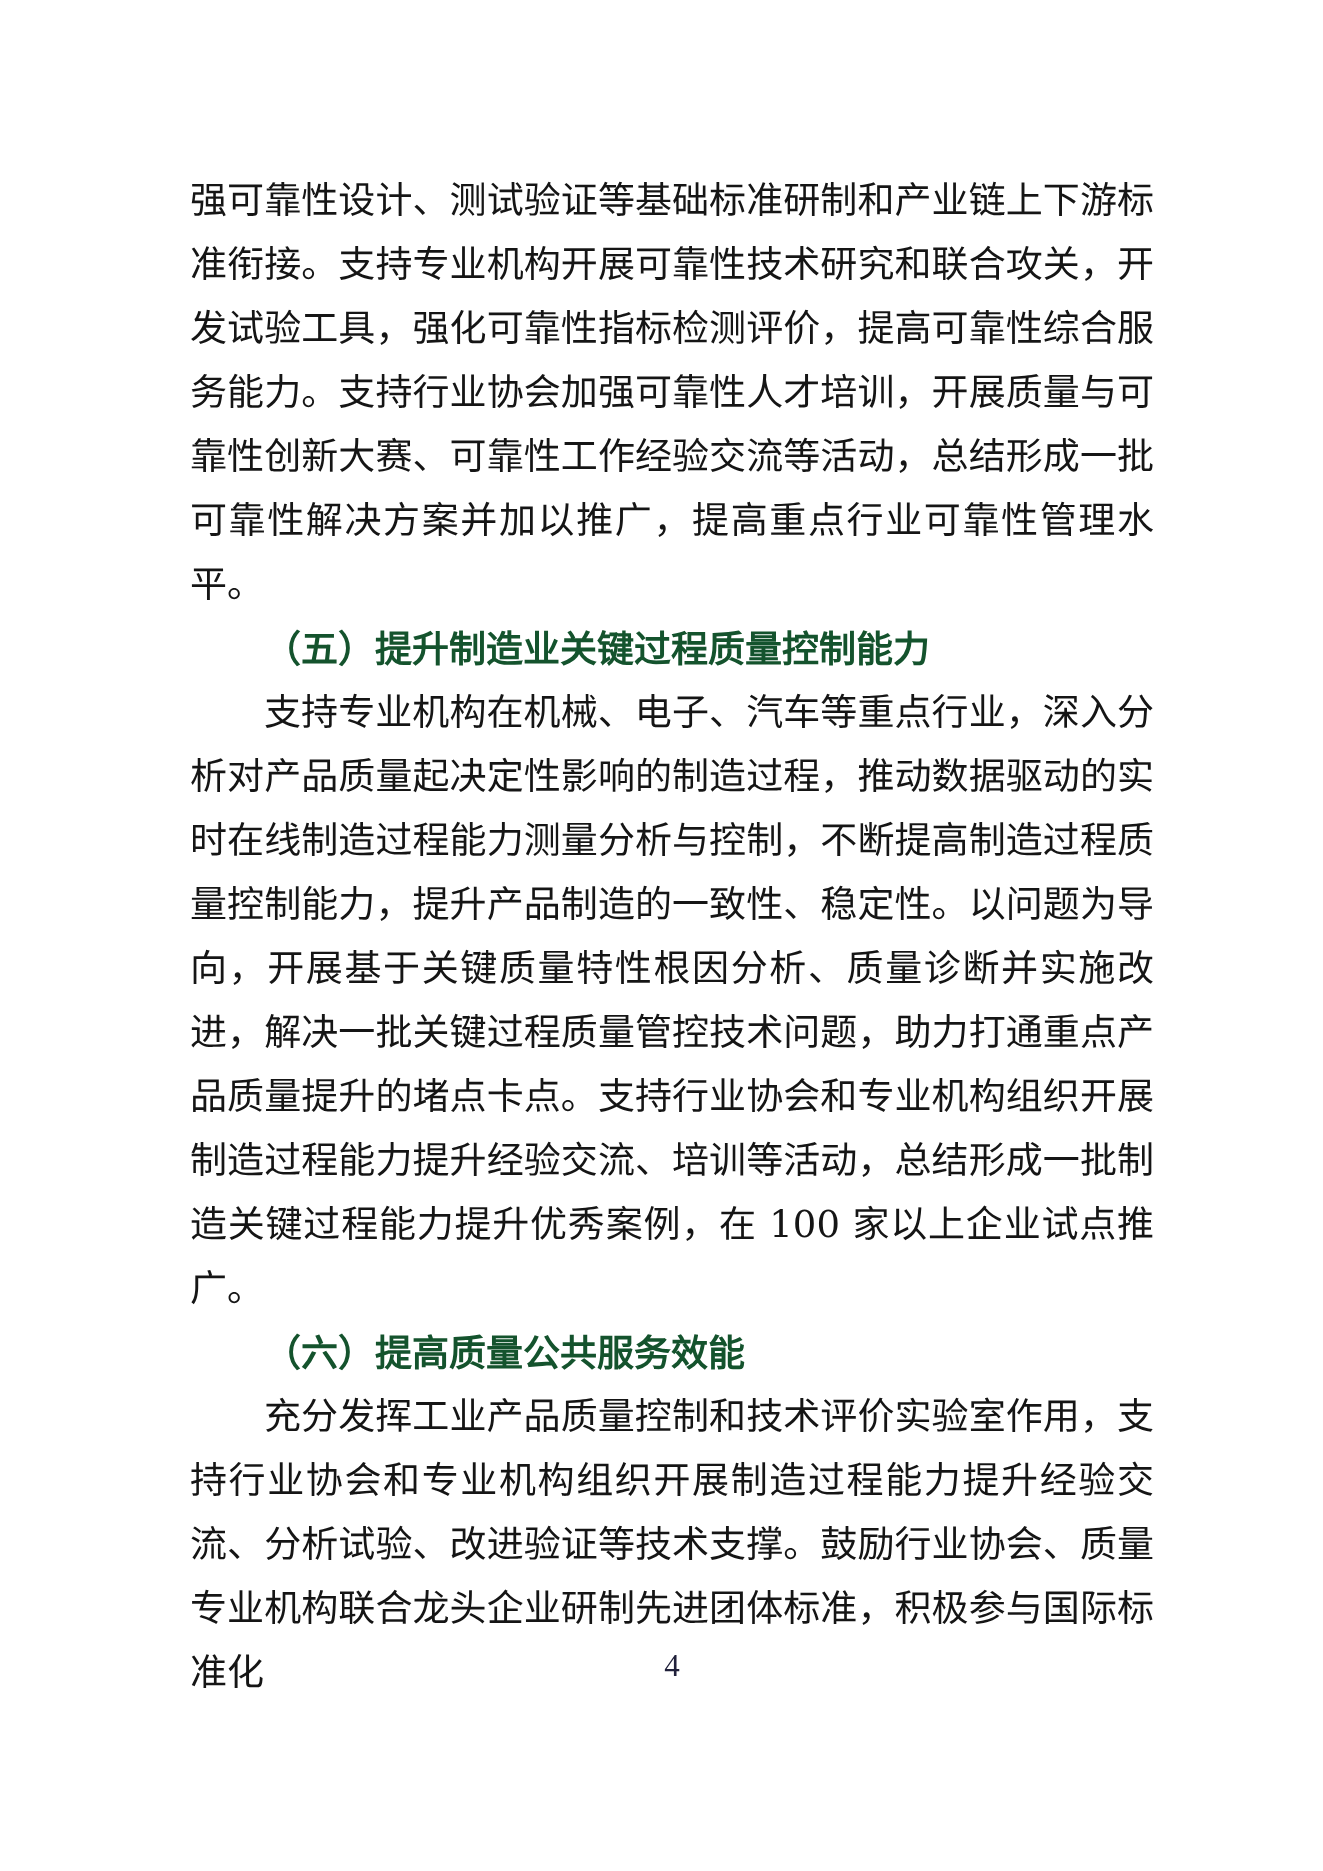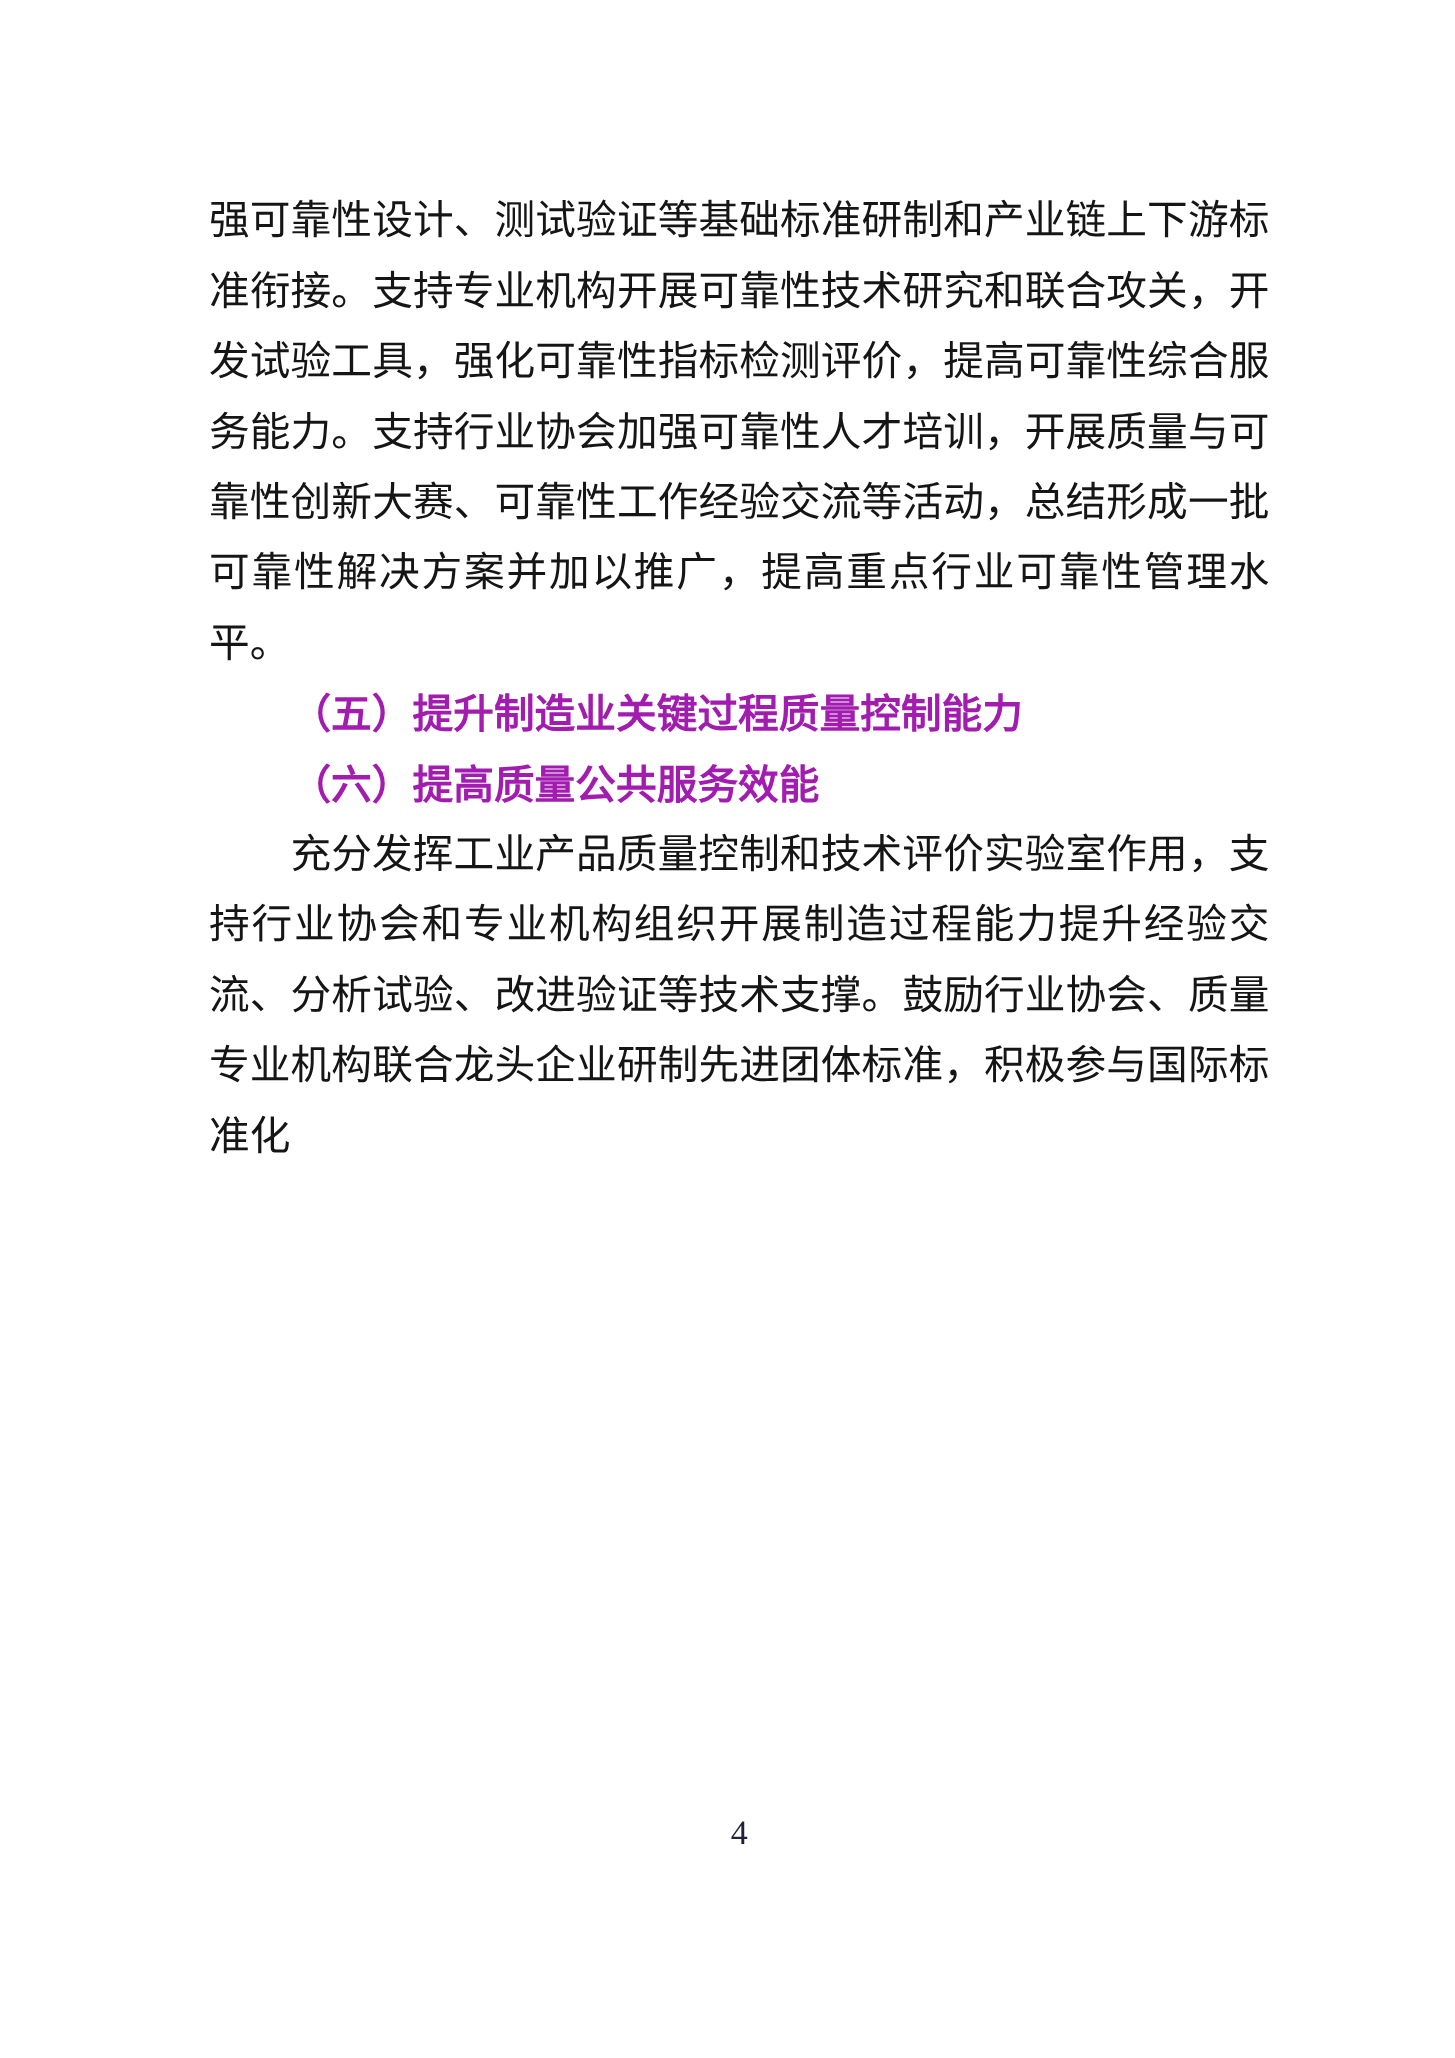--- a/index.html
+++ b/index.html
@@ -28,38 +28,39 @@
   .doc-body p {
     margin: 0;
     padding: 0;
   }
   .para.indented {
     text-indent: 74px; 
   }
   .heading {
     font-weight: 700;
     text-indent: 74px;
-    color: #a21caf;
+    color: #14532d;
   }
   .page-number {
     position: absolute;
     left: 190px;
     top: 1645px;
     width: 964px;
     text-align: center;
     font-family: "Liberation Serif", serif;
     font-size: 31px;
     line-height: 42px;
     color: #20203a;
   }
 </style>
 </head>
 <body>
 
 <div class="page">
   <main class="doc-body" id="doc-body">
       <p class="para">强可靠性设计、测试验证等基础标准研制和产业链上下游标准衔接。支持专业机构开展可靠性技术研究和联合攻关，开发试验工具，强化可靠性指标检测评价，提高可靠性综合服务能力。支持行业协会加强可靠性人才培训，开展质量与可靠性创新大赛、可靠性工作经验交流等活动，总结形成一批可靠性解决方案并加以推广，提高重点行业可靠性管理水平。</p>
       <p class="heading indented">（五）提升制造业关键过程质量控制能力</p>
+      <p class="para indented">支持专业机构在机械、电子、汽车等重点行业，深入分析对产品质量起决定性影响的制造过程，推动数据驱动的实时在线制造过程能力测量分析与控制，不断提高制造过程质量控制能力，提升产品制造的一致性、稳定性。以问题为导向，开展基于关键质量特性根因分析、质量诊断并实施改进，解决一批关键过程质量管控技术问题，助力打通重点产品质量提升的堵点卡点。支持行业协会和专业机构组织开展制造过程能力提升经验交流、培训等活动，总结形成一批制造关键过程能力提升优秀案例，在 100 家以上企业试点推广。</p>
       <p class="heading indented">（六）提高质量公共服务效能</p>
       <p class="para indented">充分发挥工业产品质量控制和技术评价实验室作用，支持行业协会和专业机构组织开展制造过程能力提升经验交流、分析试验、改进验证等技术支撑。鼓励行业协会、质量专业机构联合龙头企业研制先进团体标准，积极参与国际标准化</p>
     </main>
   <footer class="page-number">4</footer>
 </div>
 
 </body></html>

